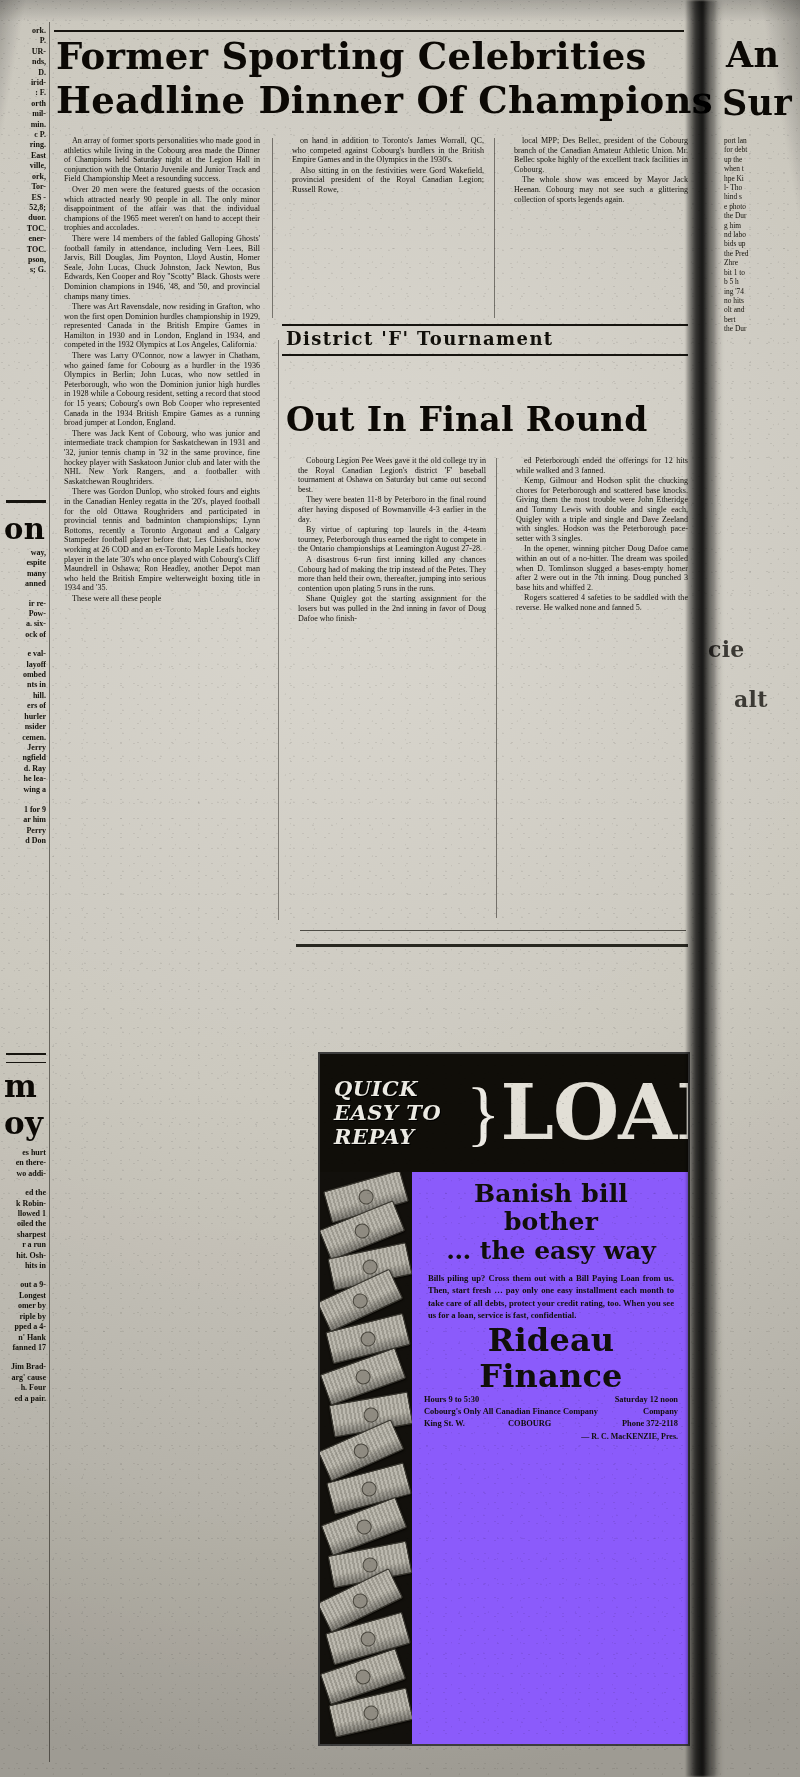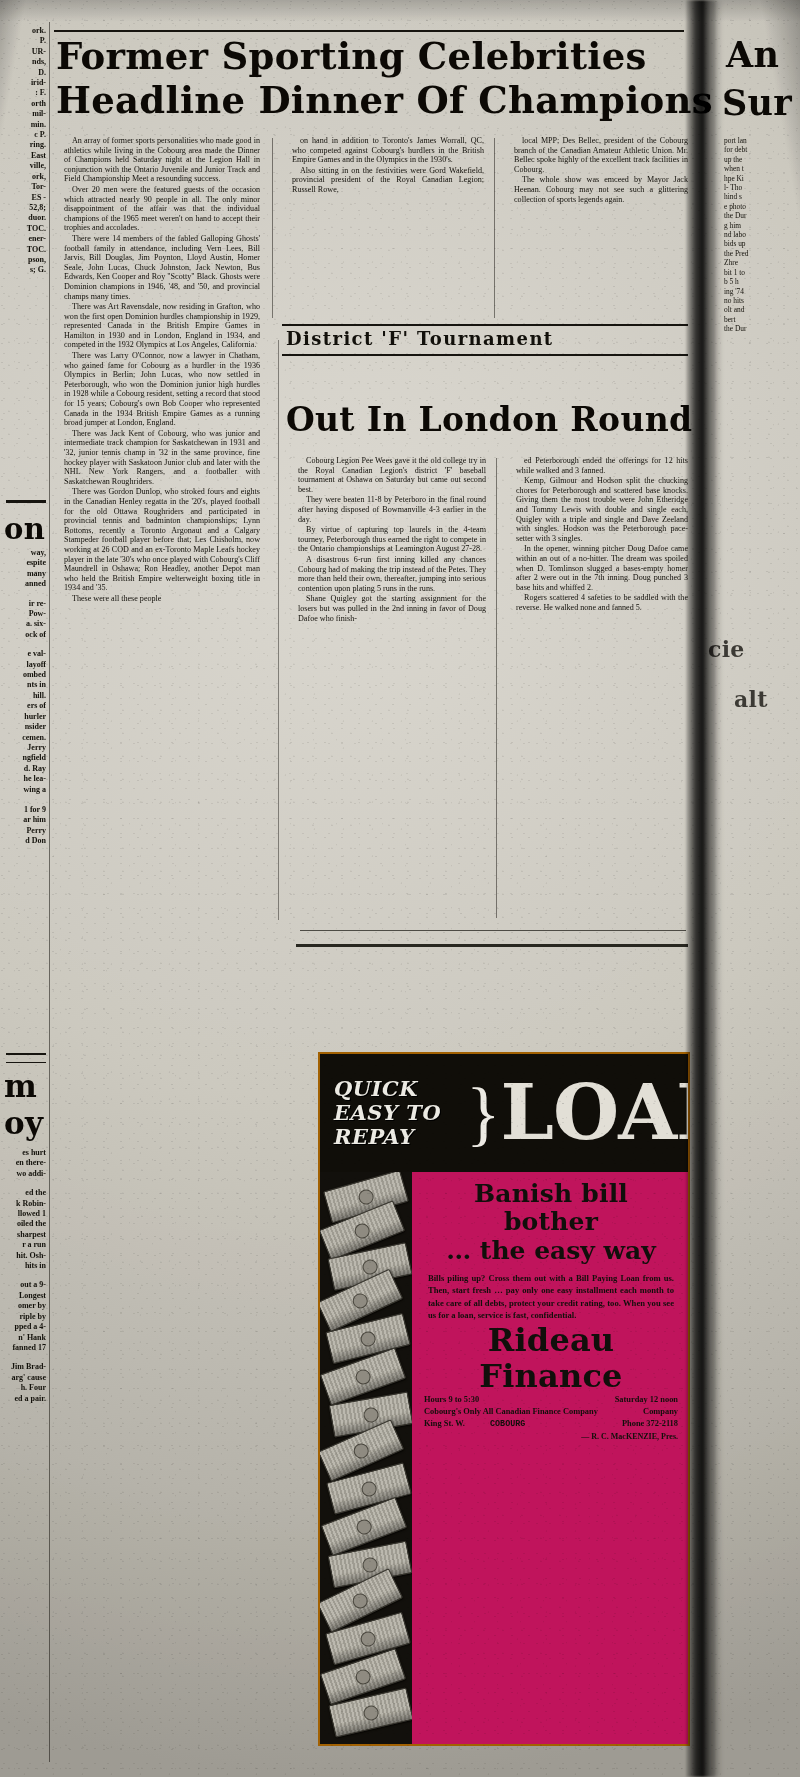--- a/index.html
+++ b/index.html
@@ -76,22 +76,22 @@
     position:absolute;font-size:8px;line-height:10.4px;color:#17150f;
     font-family:"Liberation Serif",serif;font-weight:700;
     filter:blur(.35px);text-align:right;
   }
   .edge-l{left:2px;width:44px;}
   .edge-r{left:724px;width:74px;text-align:left;font-weight:400;font-size:7.4px;line-height:9.4px;}
 
   
   .ad{
     position:absolute;left:318px;top:1052px;width:368px;height:690px;
-    background:#be185d;
-    border:2px solid #a16207;
+    background:#8b5cf6;
+    border:2px solid #404040;
     overflow:hidden;
     filter:blur(.15px);
   }
   .ad-top{
     position:relative;height:118px;background:#14120e;display:flex;align-items:stretch;
   }
   .ad-quick{
     width:150px;display:flex;flex-direction:column;justify-content:center;
     padding-left:14px;box-sizing:border-box;
   }
@@ -296,21 +296,21 @@
     <p>The whole show was emceed by Mayor Jack Heenan. Cobourg may not see such a glittering collection of sports legends again.</p>
   </div>
 
   <div class="rule" style="left:272px;top:138px;width:1px;height:180px;opacity:.5;"></div>
   <div class="rule" style="left:494px;top:138px;width:1px;height:180px;opacity:.5;"></div>
 
   <div class="rule" style="left:282px;top:324px;width:406px;height:2px;"></div>
   <div class="kicker" style="left:286px;top:328px;font-size:18px;letter-spacing:1.4px;">District 'F' Tournament</div>
   <div class="rule" style="left:282px;top:354px;width:406px;height:2px;"></div>
 
-  <div class="hl-main" style="left:286px;top:400px;width:420px;font-size:33px;line-height:40px;">Out In London Round</div>
+  <div class="hl-main" style="left:286px;top:400px;width:420px;font-size:33px;line-height:40px;">Out In Final Round</div>
 
   <div class="col body" style="left:290px;top:456px;width:196px;">
     <p>Cobourg Legion Pee Wees gave it the old college try in the Royal Canadian Legion's district 'F' baseball tournament at Oshawa on Saturday but came out second best.</p>
     <p>They were beaten 11-8 by Peterboro in the final round after having disposed of Bowmanville 4-3 earlier in the day.</p>
     <p>By virtue of capturing top laurels in the 4-team tourney, Peterborough thus earned the right to compete in the Ontario championships at Leamington August 27-28.</p>
     <p>A disastrous 6-run first inning killed any chances Cobourg had of making the trip instead of the Petes. They more than held their own, thereafter, jumping into serious contention upon plating 5 runs in the runs.</p>
     <p>Shane Quigley got the starting assignment for the losers but was pulled in the 2nd inning in favor of Doug Dafoe who finish-</p>
   </div>
 
   <div class="col body" style="left:508px;top:456px;width:180px;">
@@ -367,21 +367,21 @@
 
         <div class="ad-foot">
           <span class="r">Saturday 12 noon</span>
           <span>Hours 9 to 5:30</span>
           <div class="clr"></div>
           <span class="r">Company</span>
           <span>Cobourg's Only All Canadian Finance Company</span>
           <div class="clr"></div>
           <span class="r">Phone 372-2118</span>
           <span>King St. W.</span>
-          <span style="margin-left:23px;font-family:Liberation Mono, monospace;">COBOURG</span>
+          <span style="margin-left:41px;">COBOURG</span>
           <div class="clr"></div>
         </div>
         <div class="ad-sig">— R. C. MacKENZIE, Pres.</div>
       </div>
     </div>
   </div>
 
   <div class="hl-main" style="left:726px;top:34px;font-size:35px;">An</div>
   <div class="hl-main" style="left:722px;top:82px;font-size:35px;">Sur</div>
 

